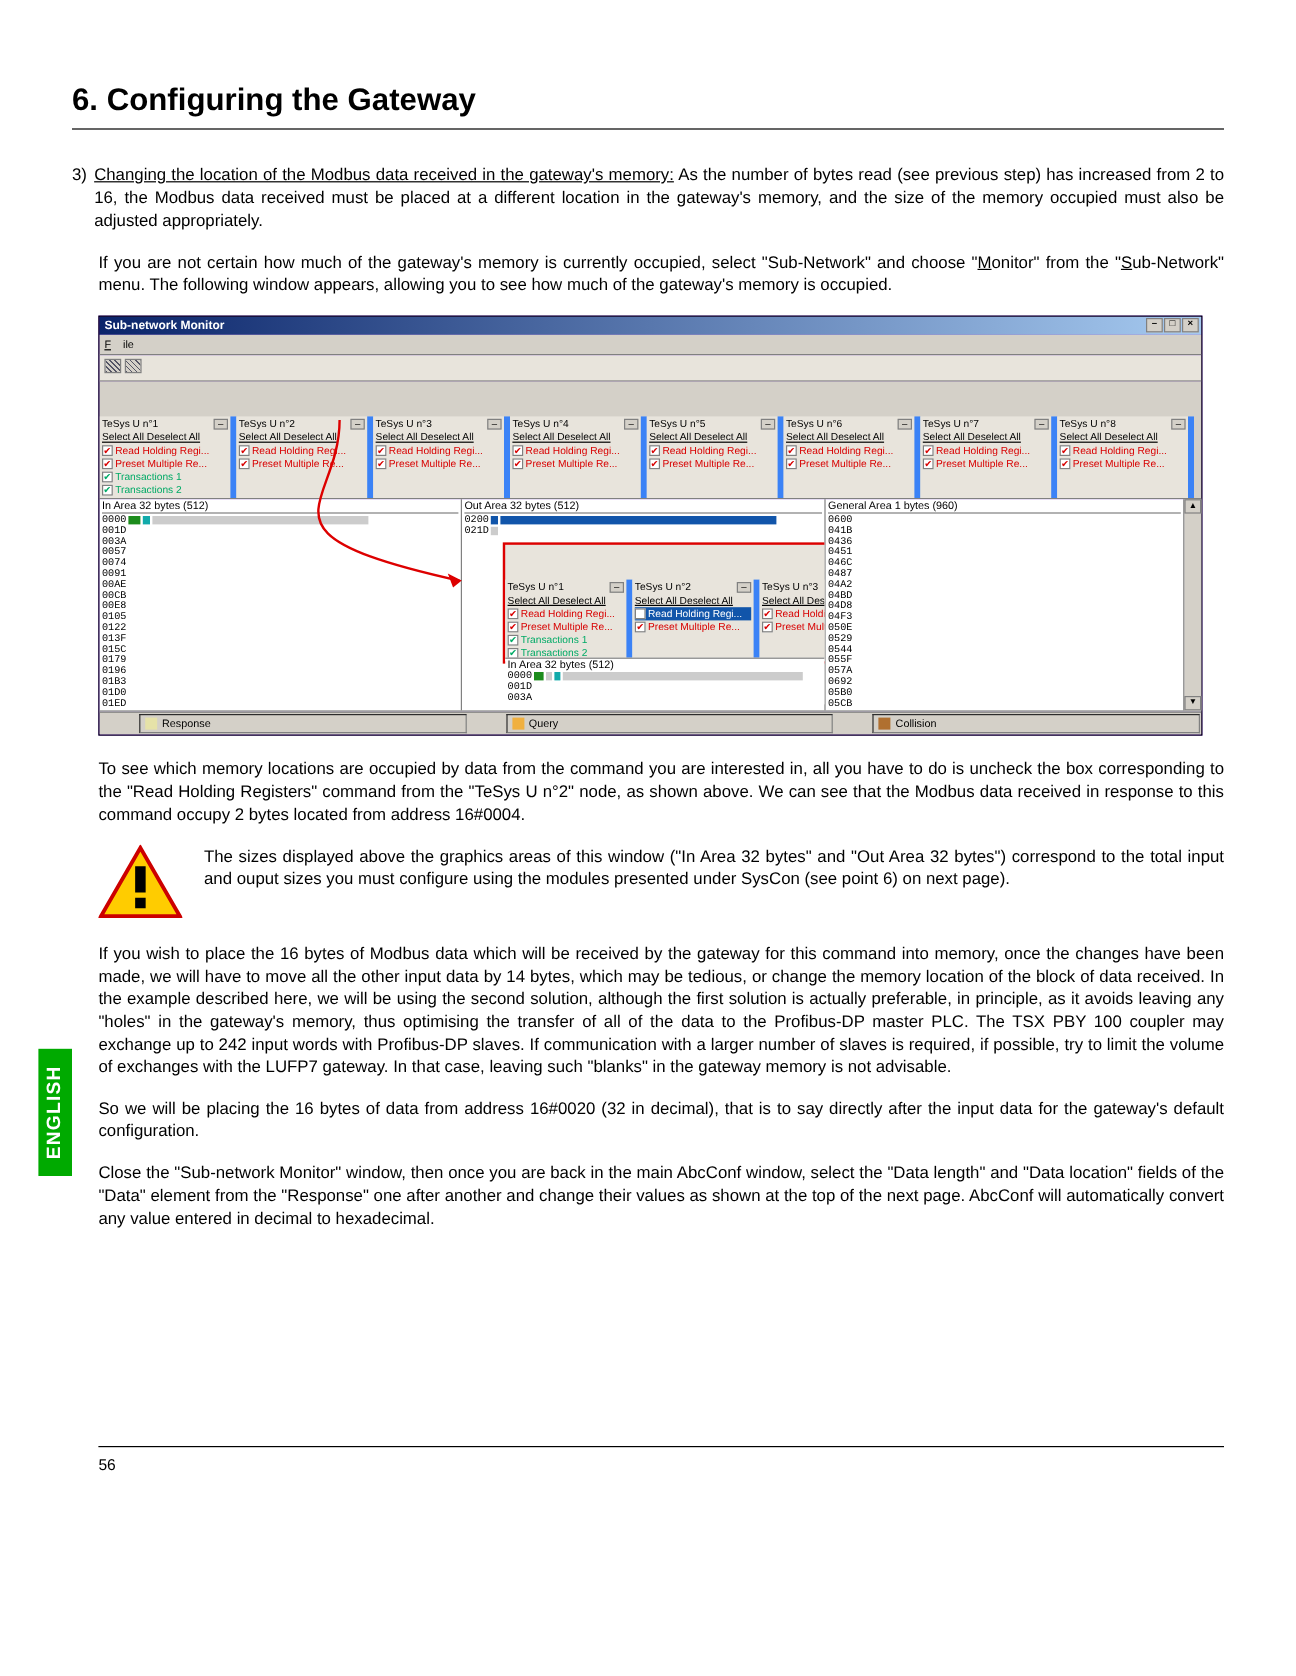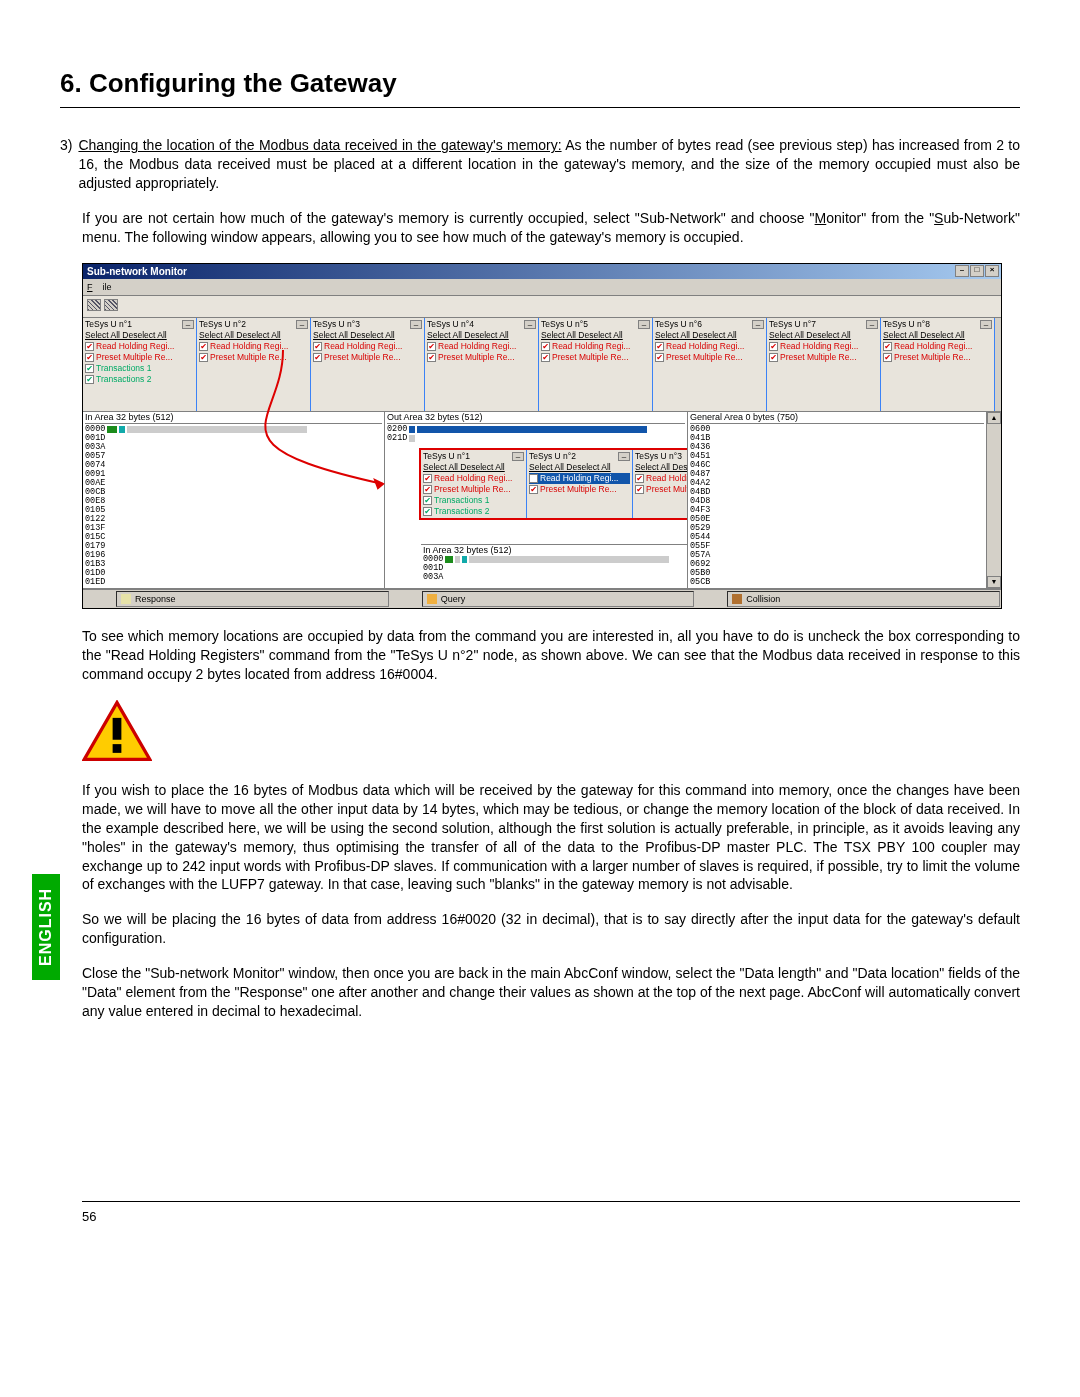--- a/index.html
+++ b/index.html
@@ -84,25 +84,26 @@
   }
   .nodes-row {
     display: flex;
     background: #d4d0c8;
     border-bottom: 1px solid #808080;
     min-height: 94px;
     overflow: hidden;
   }
   .node {
     flex: 0 0 114px;
-    border-right: 1px solid #3b82f6;
+    border-right: 5px solid #3b82f6;
     background: #e8e4dc;
     padding: 1px 2px;
     font-size: 8.5px;
     line-height: 11px;
+    margin-top: 29px;
   }
   .node .hdr {
     display: flex; justify-content: space-between; align-items: center;
     color: #000;
   }
   .node .hdr .dash {
     width: 12px; height: 9px; border: 1px solid #808080; background: #d4d0c8; text-align: center; line-height: 7px; font-size: 8px;
   }
   .node .sa { color: #000; text-decoration: underline; }
   .node .cmd { color: #d80000; white-space: nowrap; overflow: hidden; text-overflow: ellipsis; }
@@ -382,21 +383,21 @@
             </div>
             <div class="overlay-inarea">
               <div style="font-family:Tahoma,Arial,sans-serif;font-size:9px;">In Area 32 bytes (512)</div>
               <span class="addr">0000<span class="band b-green" style="width:8px"></span><span class="band b-gray" style="width:5px"></span><span class="band b-cyan" style="width:5px"></span><span class="band b-gray" style="width:200px"></span></span>
               <span class="addr">001D</span>
               <span class="addr">003A</span>
             </div>
           </div>
       </div>
       <div class="area gen">
-        <div class="ahdr">General Area 0 bytes (750)</div>
+        <div class="ahdr">General Area 1 bytes (960)</div>
         <div id="gen-addrs">
             <span class="addr">0600</span>
             <span class="addr">041B</span>
             <span class="addr">0436</span>
             <span class="addr">0451</span>
             <span class="addr">046C</span>
             <span class="addr">0487</span>
             <span class="addr">04A2</span>
             <span class="addr">04BD</span>
             <span class="addr">04D8</span>
@@ -443,20 +444,21 @@
 
 <div class="warn-row">
   <div class="warn-icon">
     <svg viewBox="0 0 64 56" width="70" height="62">
       <polygon points="32,2 62,54 2,54" fill="#ffcc00" stroke="#c00" stroke-width="3"></polygon>
       <rect x="28" y="16" width="8" height="20" fill="#000"></rect>
       <rect x="28" y="40" width="8" height="8" fill="#000"></rect>
     </svg>
   </div>
   <div class="warn-text">
+    <div class="para" style="margin-bottom:0;">The sizes displayed above the graphics areas of this window ("In Area 32 bytes" and "Out Area 32 bytes") correspond to the total input and ouput sizes you must configure using the modules presented under SysCon (see point 6) on next page).</div>
   </div>
 </div>
 
 <div class="para para-indent">If you wish to place the 16 bytes of Modbus data which will be received by the gateway for this command into memory, once the changes have been made, we will have to move all the other input data by 14 bytes, which may be tedious, or change the memory location of the block of data received. In the example described here, we will be using the second solution, although the first solution is actually preferable, in principle, as it avoids leaving any "holes" in the gateway's memory, thus optimising the transfer of all of the data to the Profibus-DP master PLC. The TSX PBY 100 coupler may exchange up to 242 input words with Profibus-DP slaves. If communication with a larger number of slaves is required, if possible, try to limit the volume of exchanges with the LUFP7 gateway. In that case, leaving such "blanks" in the gateway memory is not advisable.</div>
 <div class="para para-indent">So we will be placing the 16 bytes of data from address 16#0020 (32 in decimal), that is to say directly after the input data for the gateway's default configuration.</div>
 <div class="para para-indent">Close the "Sub-network Monitor" window, then once you are back in the main AbcConf window, select the "Data length" and "Data location" fields of the "Data" element from the "Response" one after another and change their values as shown at the top of the next page. AbcConf will automatically convert any value entered in decimal to hexadecimal.</div>
 
 <div class="page-num">56</div>
 
 </body></html>

